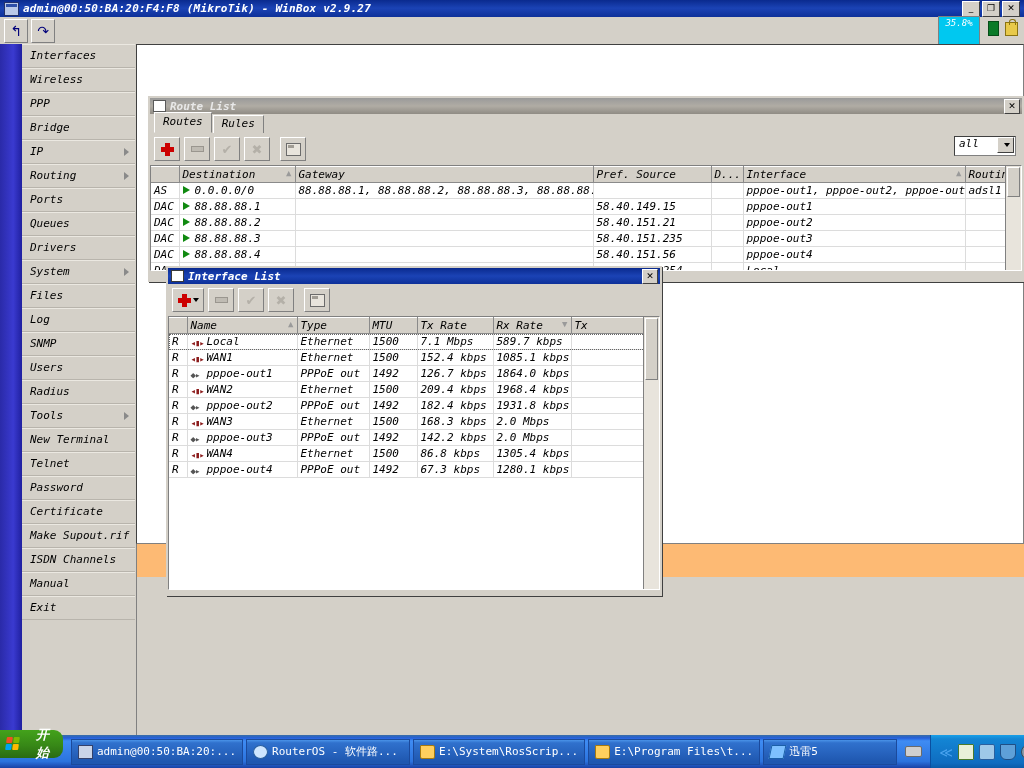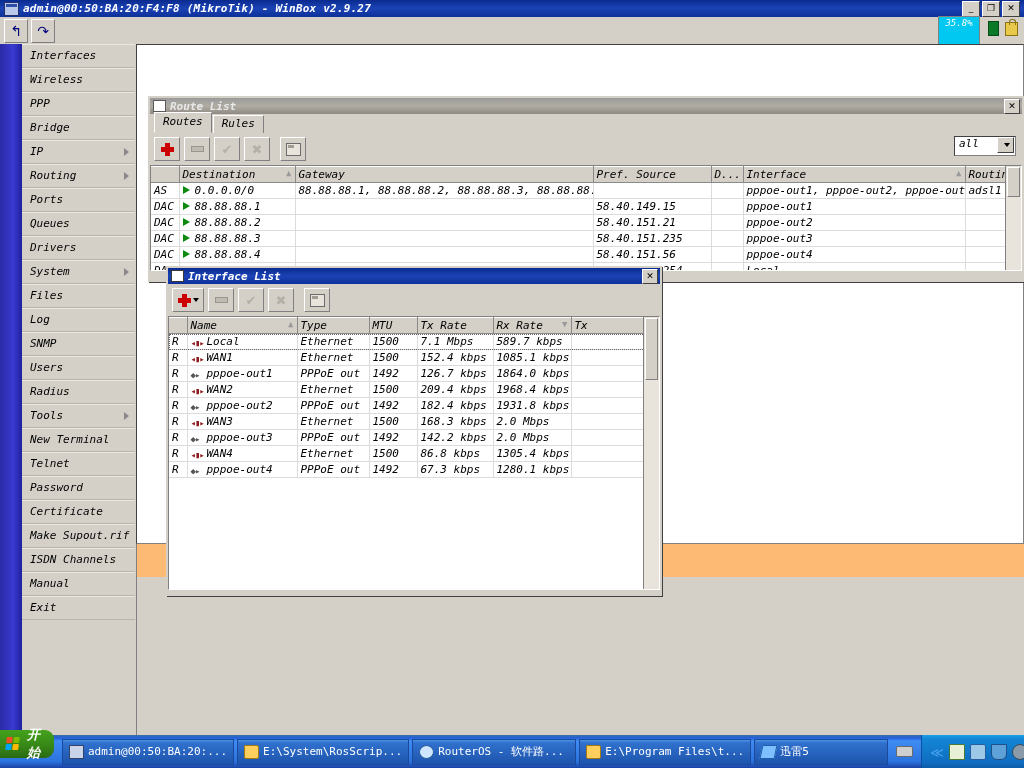--- a/index.html
+++ b/index.html
@@ -135,21 +135,21 @@
 
   
   .canvas{position:absolute;left:136px;top:44px;right:0;bottom:33px;background:#fff;
           border:1px solid #808080;border-top-color:#404040;border-left-color:#404040;}
 
   
   .taskbar{position:absolute;left:0;bottom:0;width:1024px;height:33px;
            background:linear-gradient(180deg,#3a6ea5 0,#245edb 9%,#3f8cf3 18%,#2b73de 80%,#1941a5 100%);
            display:flex;align-items:center;}
   .start{
-    height:28px;margin:2px 6px 18px 0;padding:0 14px 0 6px;display:flex;align-items:center;gap:8px;
+    height:28px;margin:2px 6px 18px 0;padding:0 14px 0 6px;display:flex;align-items:center;gap:17px;
     background:linear-gradient(180deg,#43a21b,#378817 55%,#2a6b12);
     color:#fff;font-family:"DejaVu Sans","Liberation Sans",sans-serif;
     font-size:13px;font-weight:bold;border-radius:0 9px 9px 0;
     font-style:italic;
   }
   .flagsq{display:grid;grid-template-columns:6px 6px;grid-template-rows:6px 6px;gap:1px;
           transform:skewX(-8deg);}
   .fs{border-radius:1px}
   .tasks{display:flex;align-items:center;gap:3px;flex:1;height:33px;padding-left:2px;}
   .task{
@@ -559,26 +559,26 @@
           <span class="fs" style="background:#ffb900"></span>
       </span>
       <span>开始</span>
     </div>
     <div class="tasks" id="tasks">
         <div class="task wide">
           <span class="t-ico ic-win"></span>
           <span style="overflow: hidden; text-overflow: clip;">admin@00:50:BA:20:...</span>
         </div>
         <div class="task wide">
+          <span class="t-ico ic-ie"></span>
+          <span style="overflow: hidden; text-overflow: clip;">RouterOS - 软件路...</span>
+        </div>
+        <div class="task wide">
           <span class="t-ico ic-folder"></span>
           <span style="overflow: hidden; text-overflow: clip;">E:\System\RosScrip...</span>
-        </div>
-        <div class="task wide">
-          <span class="t-ico ic-ie"></span>
-          <span style="overflow: hidden; text-overflow: clip;">RouterOS - 软件路...</span>
         </div>
         <div class="task wide">
           <span class="t-ico ic-folder"></span>
           <span style="overflow: hidden; text-overflow: clip;">E:\Program Files\t...</span>
         </div>
         <div class="task">
           <span class="t-ico ic-xl"></span>
           <span style="overflow: hidden; text-overflow: clip;">迅雷5</span>
         </div>
       </div>

